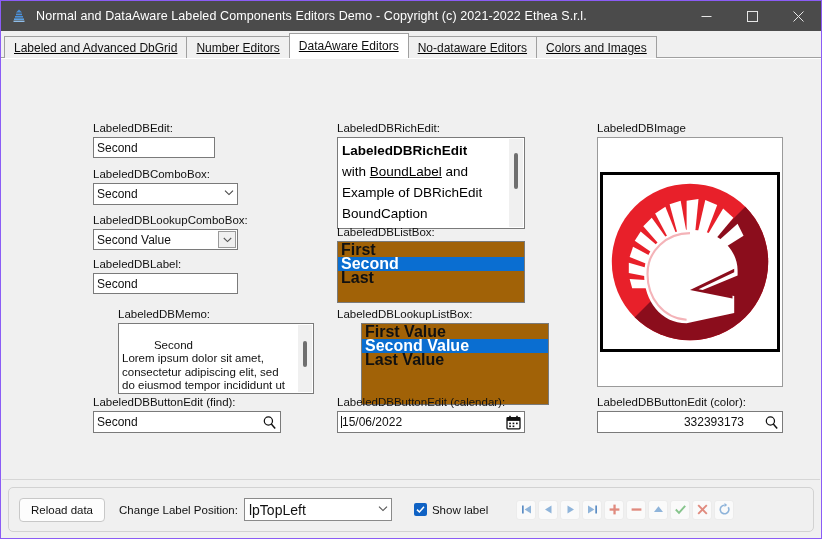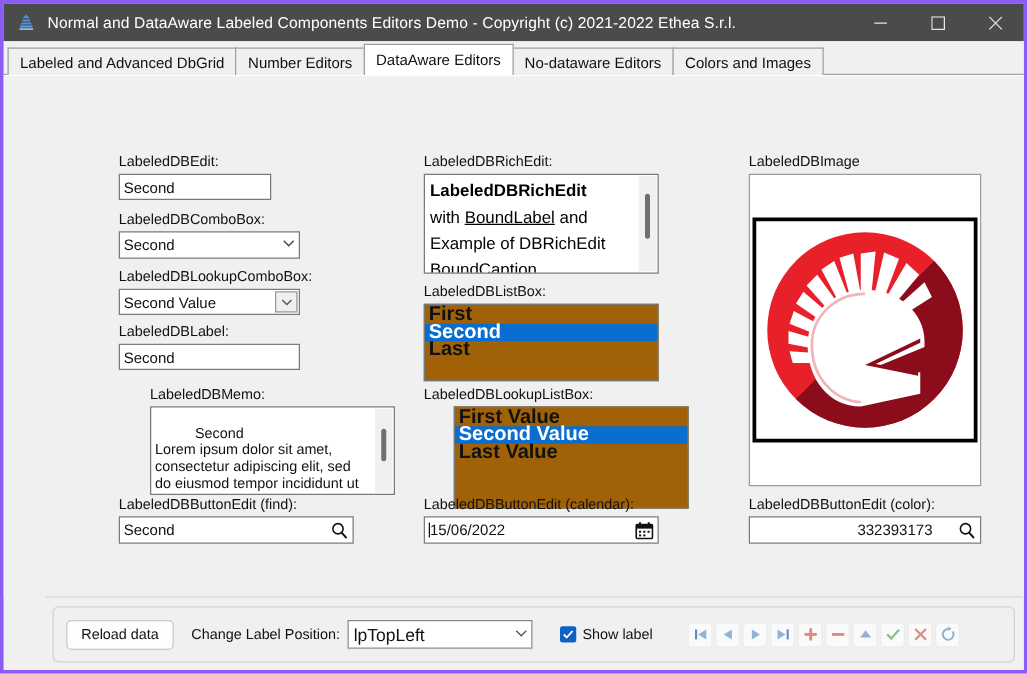--- a/index.html
+++ b/index.html
@@ -8,21 +8,21 @@
     width: 822px; height: 539px;
     overflow: hidden;
     font-family: "Liberation Sans", sans-serif;
   }
   body { background: #ffffff; }
 
   .window {
     position: relative;
     width: 822px; height: 539px;
     background: #f0f0f0;
-    border: 3px solid #8b5cf6;
+    border: 1px solid #8b5cf6;
     display: flex; flex-direction: column;
   }
 
   
   .titlebar {
     height: 30px;
     background: #4b4b4b;
     display: flex; align-items: center;
     flex: 0 0 auto;
     position: relative;
@@ -51,20 +51,21 @@
   }
 
   
   .tabstrip {
     height: 27px;
     background: #f0f0f0;
     display: flex; align-items: flex-end;
     padding-left: 3px;
     flex: 0 0 auto;
     position: relative;
+    text-decoration: underline;
   }
   .tabstrip::after {
     content:""; position:absolute; left:0; right:0; bottom:0;
     height:1px; background:#a0a0a0;
   }
   .tab {
     height: 22px;
     padding: 0 9px;
     font-size: 12px;
     color: #101010;
@@ -195,21 +196,20 @@
   }
 
   
   .bottombar {
     position:absolute; left:7px; right:7px; bottom:6px; height:45px;
     background:#f0f0f0;
     border:1px solid #d2d2d2;
     border-radius: 5px;
     display:flex; align-items:center;
     padding: 0 10px;
-    margin-left: 32px;
   }
   .bottombar::before {
     content:""; position:absolute; left:-7px; right:-7px; top:-9px;
     height:1px; background:#d6d6d6;
   }
   .btn {
     background:#fdfdfd; border:1px solid #c8c8c8; border-radius:4px;
     font-size:11.5px; color:#111; padding:5px 11px;
     white-space:nowrap;
   }
@@ -348,21 +348,21 @@
             <svg width="15" height="15" viewBox="0 0 15 15">
               <circle cx="6.4" cy="6.0" r="4.1" fill="none" stroke="#111" stroke-width="1.25"></circle>
               <line x1="9.3" y1="9.1" x2="13.2" y2="13.4" stroke="#111" stroke-width="1.5"></line>
             </svg>
           </span>
         </div>
       </div>
 
       <div class="field" style="left:336px; top:62px;">
         <div class="flabel">LabeledDBRichEdit:</div>
-        <div class="richedit" style="width:188px; height:80px;">
+        <div class="richedit" style="width:188px; height:92px;">
           <div class="re-bold">LabeledDBRichEdit</div>
           <div><span>with </span><span class="re-u">BoundLabel</span><span> and</span></div>
           <div>Example of DBRichEdit</div>
           <div>BoundCaption</div>
           <div class="vscroll">
             <div class="vthumb" style="top:14px; height:36px;"></div>
           </div>
         </div>
       </div>
 

